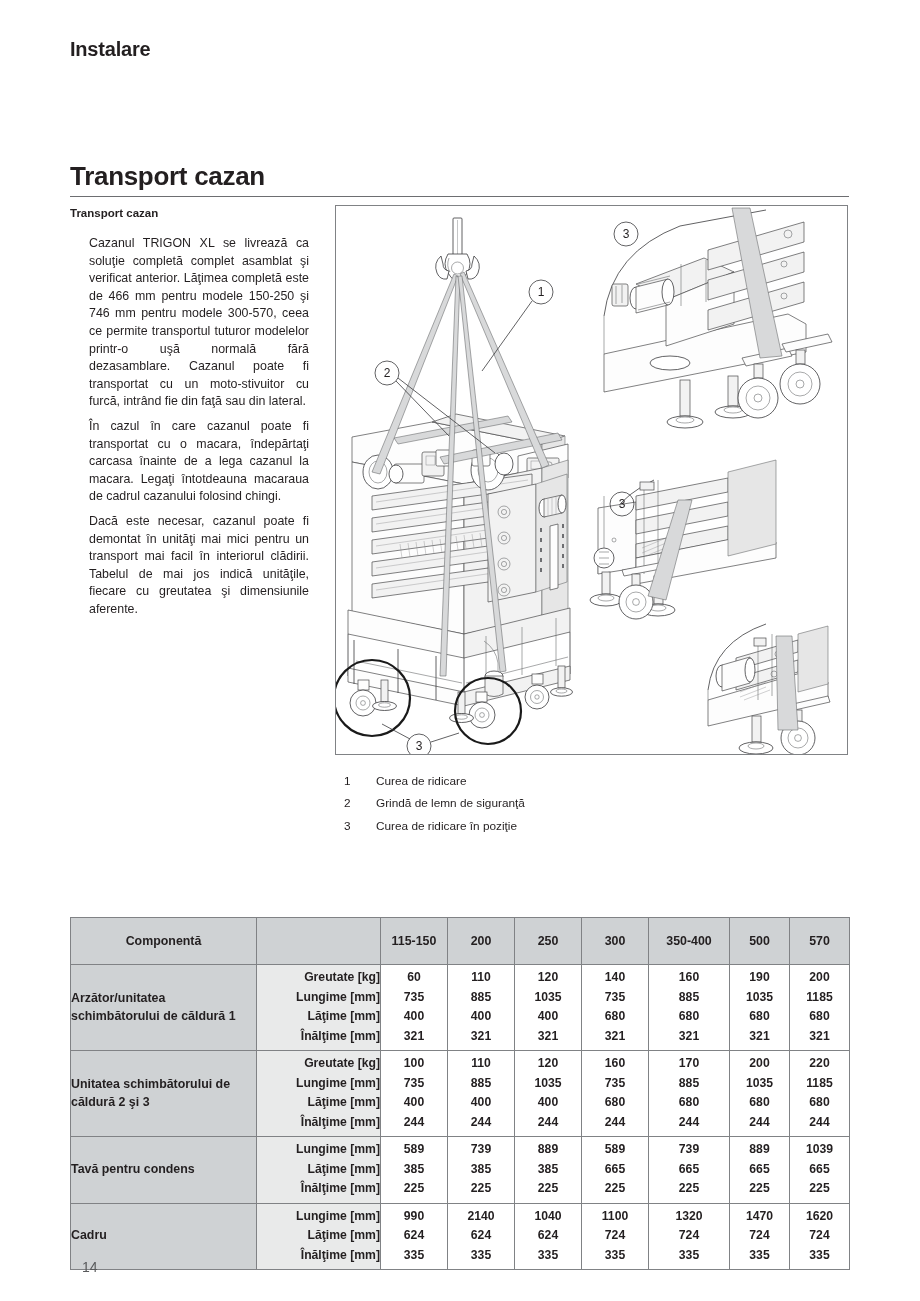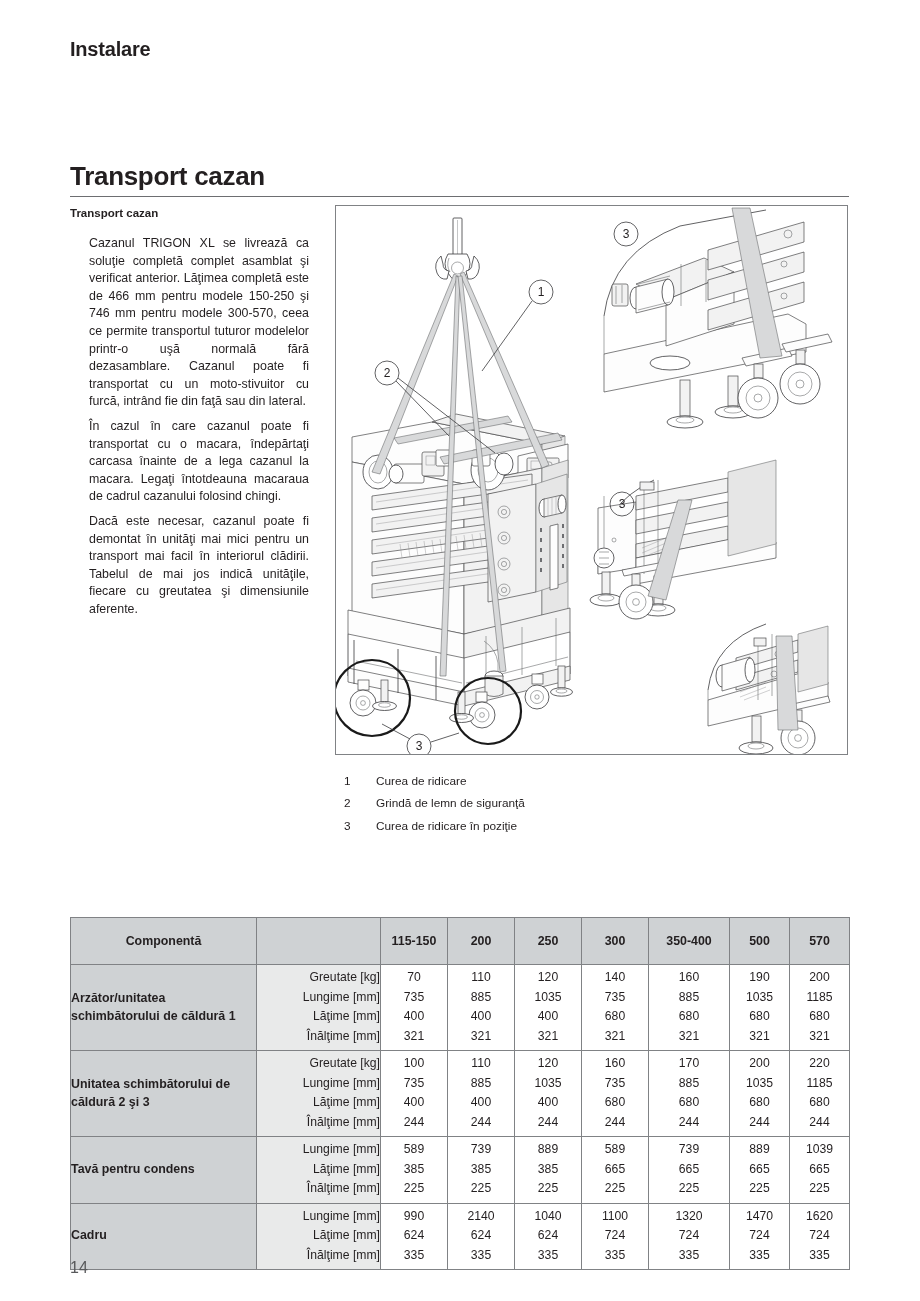--- a/index.html
+++ b/index.html
@@ -113,20 +113,21 @@
     width: 779px;
     border-collapse: collapse;
     table-layout: fixed;
     font-size: 12px;
     color: #231f20;
   }
   #spec-table td, #spec-table th {
     border: 1px solid #808285;
     padding: 0;
     vertical-align: middle;
+    font-weight: bold;
   }
   #spec-table thead th {
     background: #cfd2d4;
     height: 46px;
     font-weight: bold;
     font-size: 12.4px;
     text-align: center;
     margin-top: 23px;
   }
   th.th-component { font-size: 12.6px; }
@@ -157,22 +158,23 @@
     font-size: 12.2px;
     white-space: nowrap;
   }
   .block-pad { padding: 3px 0 4px 0; }
 
   
   #page-number {
     position: absolute;
     left: 70px;
     top: 1259px;
-    font-size: 16px;
+    font-size: 14px;
     color: #58595b;
+    padding-left: 12px;
   }
 </style>
 </head>
 <body>
 
 <div id="page-header">Instalare</div>
 
 <div id="section-title">Transport cazan</div>
 <div id="section-rule"></div>
 
@@ -612,21 +614,21 @@
       <td class="metric-cell">
         <div class="block-pad">
           <div class="stack-line">Greutate [kg]</div>
           <div class="stack-line">Lungime [mm]</div>
           <div class="stack-line">Lăţime [mm]</div>
           <div class="stack-line">Înălţime [mm]</div>
         </div>
       </td>
       <td class="value-cell">
           <div class="block-pad">
-        <div class="stack-line">70</div>
+        <div class="stack-line">60</div>
         <div class="stack-line">735</div>
         <div class="stack-line">400</div>
         <div class="stack-line">321</div>
       </div>
         </td>
       <td class="value-cell">
           <div class="block-pad">
         <div class="stack-line">110</div>
         <div class="stack-line">885</div>
         <div class="stack-line">400</div>

